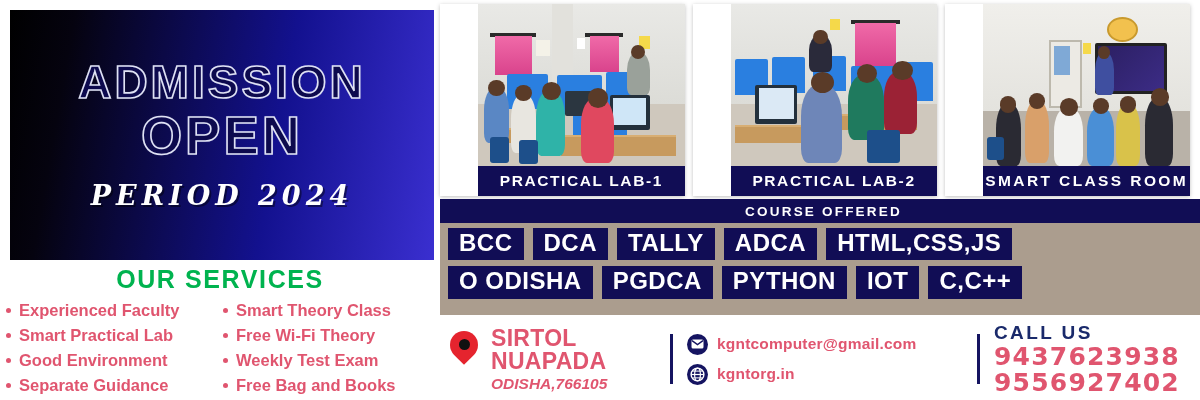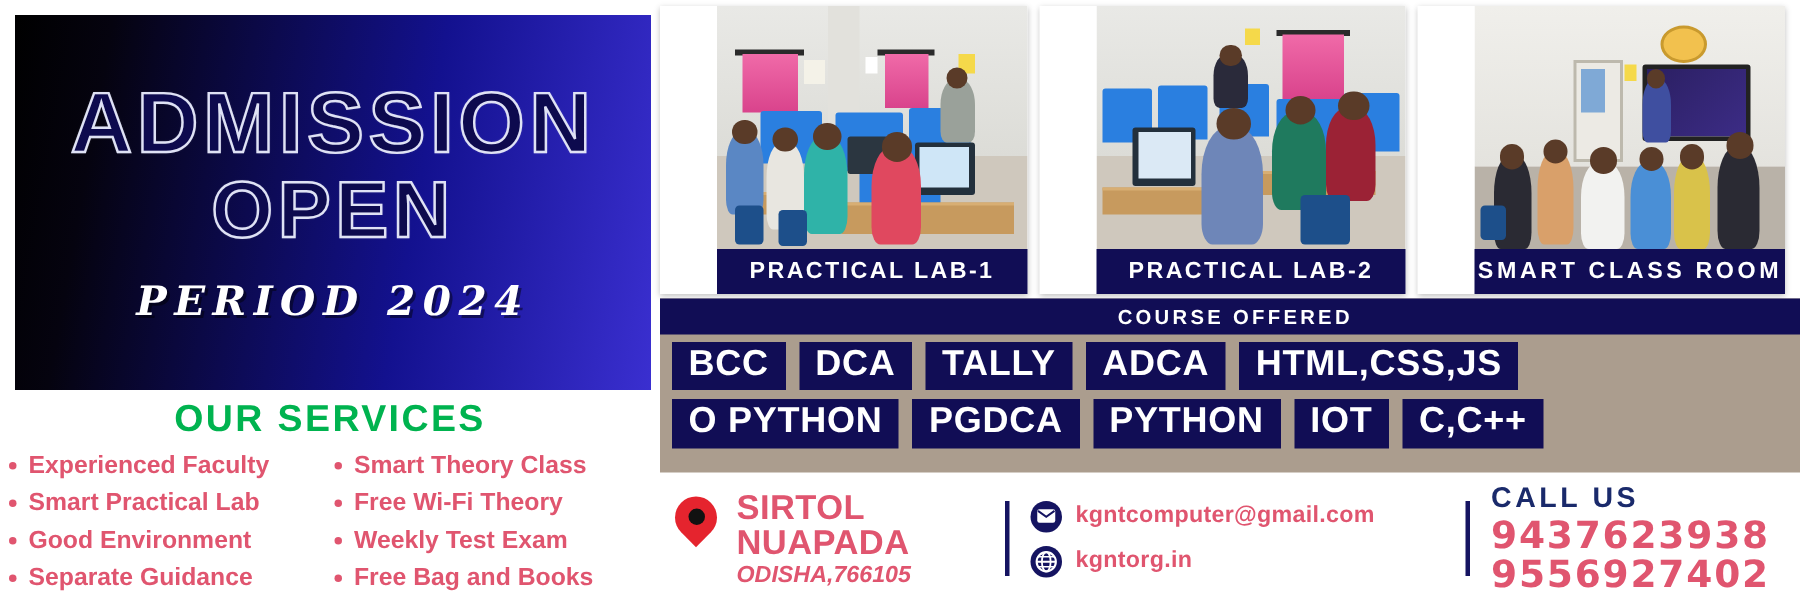--- a/index.html
+++ b/index.html
@@ -5,21 +5,21 @@
   html,body{margin:0;padding:0;background:#fff;}
   body{width:1200px;height:400px;overflow:hidden;font-family:"Liberation Sans",sans-serif;}
   .banner{position:relative;width:1200px;height:400px;background:#ffffff;}
 
   
   .hero{position:absolute;left:10px;top:10px;width:424px;height:250px;
         background:linear-gradient(100deg,#000000 0%,#05030f 14%,#13118f 62%,#3a2fd0 100%);
         overflow:hidden;}
   .hero-inner{position:absolute;inset:0;display:flex;flex-direction:column;
         align-items:center;justify-content:center;}
-  .admission{font-size:57px;font-weight:700;letter-spacing:3px;line-height:1.02;
+  .admission{font-size:46px;font-weight:700;letter-spacing:3px;line-height:1.02;
         color:#0d0a4e;-webkit-text-stroke:1.6px #dfe2f5;text-align:left;
         text-shadow:0 0 2px rgba(255,255,255,.35);}
   .open{font-size:53px;font-weight:700;letter-spacing:3px;line-height:1.05;
         color:#0d0a4e;-webkit-text-stroke:1.6px #dfe2f5;text-align:center;
         margin-top:2px;text-shadow:0 0 2px rgba(255,255,255,.35);}
   .period{margin-top:17px;font-family:"DejaVu Serif",serif;font-style:italic;
         font-weight:700;font-size:27px;letter-spacing:5px;color:#ffffff;
         text-shadow:2px 2px 0 rgba(0,0,0,.45);}
 
   
@@ -255,21 +255,21 @@
   <div class="courses">
     <div class="courses-head">COURSE OFFERED</div>
     <div class="course-row">
       <span class="chip">BCC</span>
       <span class="chip">DCA</span>
       <span class="chip">TALLY</span>
       <span class="chip">ADCA</span>
       <span class="chip">HTML,CSS,JS</span>
     </div>
     <div class="course-row r2">
-      <span class="chip">O PYTHON</span>
+      <span class="chip">O ODISHA</span>
       <span class="chip">PGDCA</span>
       <span class="chip">PYTHON</span>
       <span class="chip">IOT</span>
       <span class="chip">C,C++</span>
     </div>
   </div>
 
   <div class="contact">
 
     <div class="addr">

